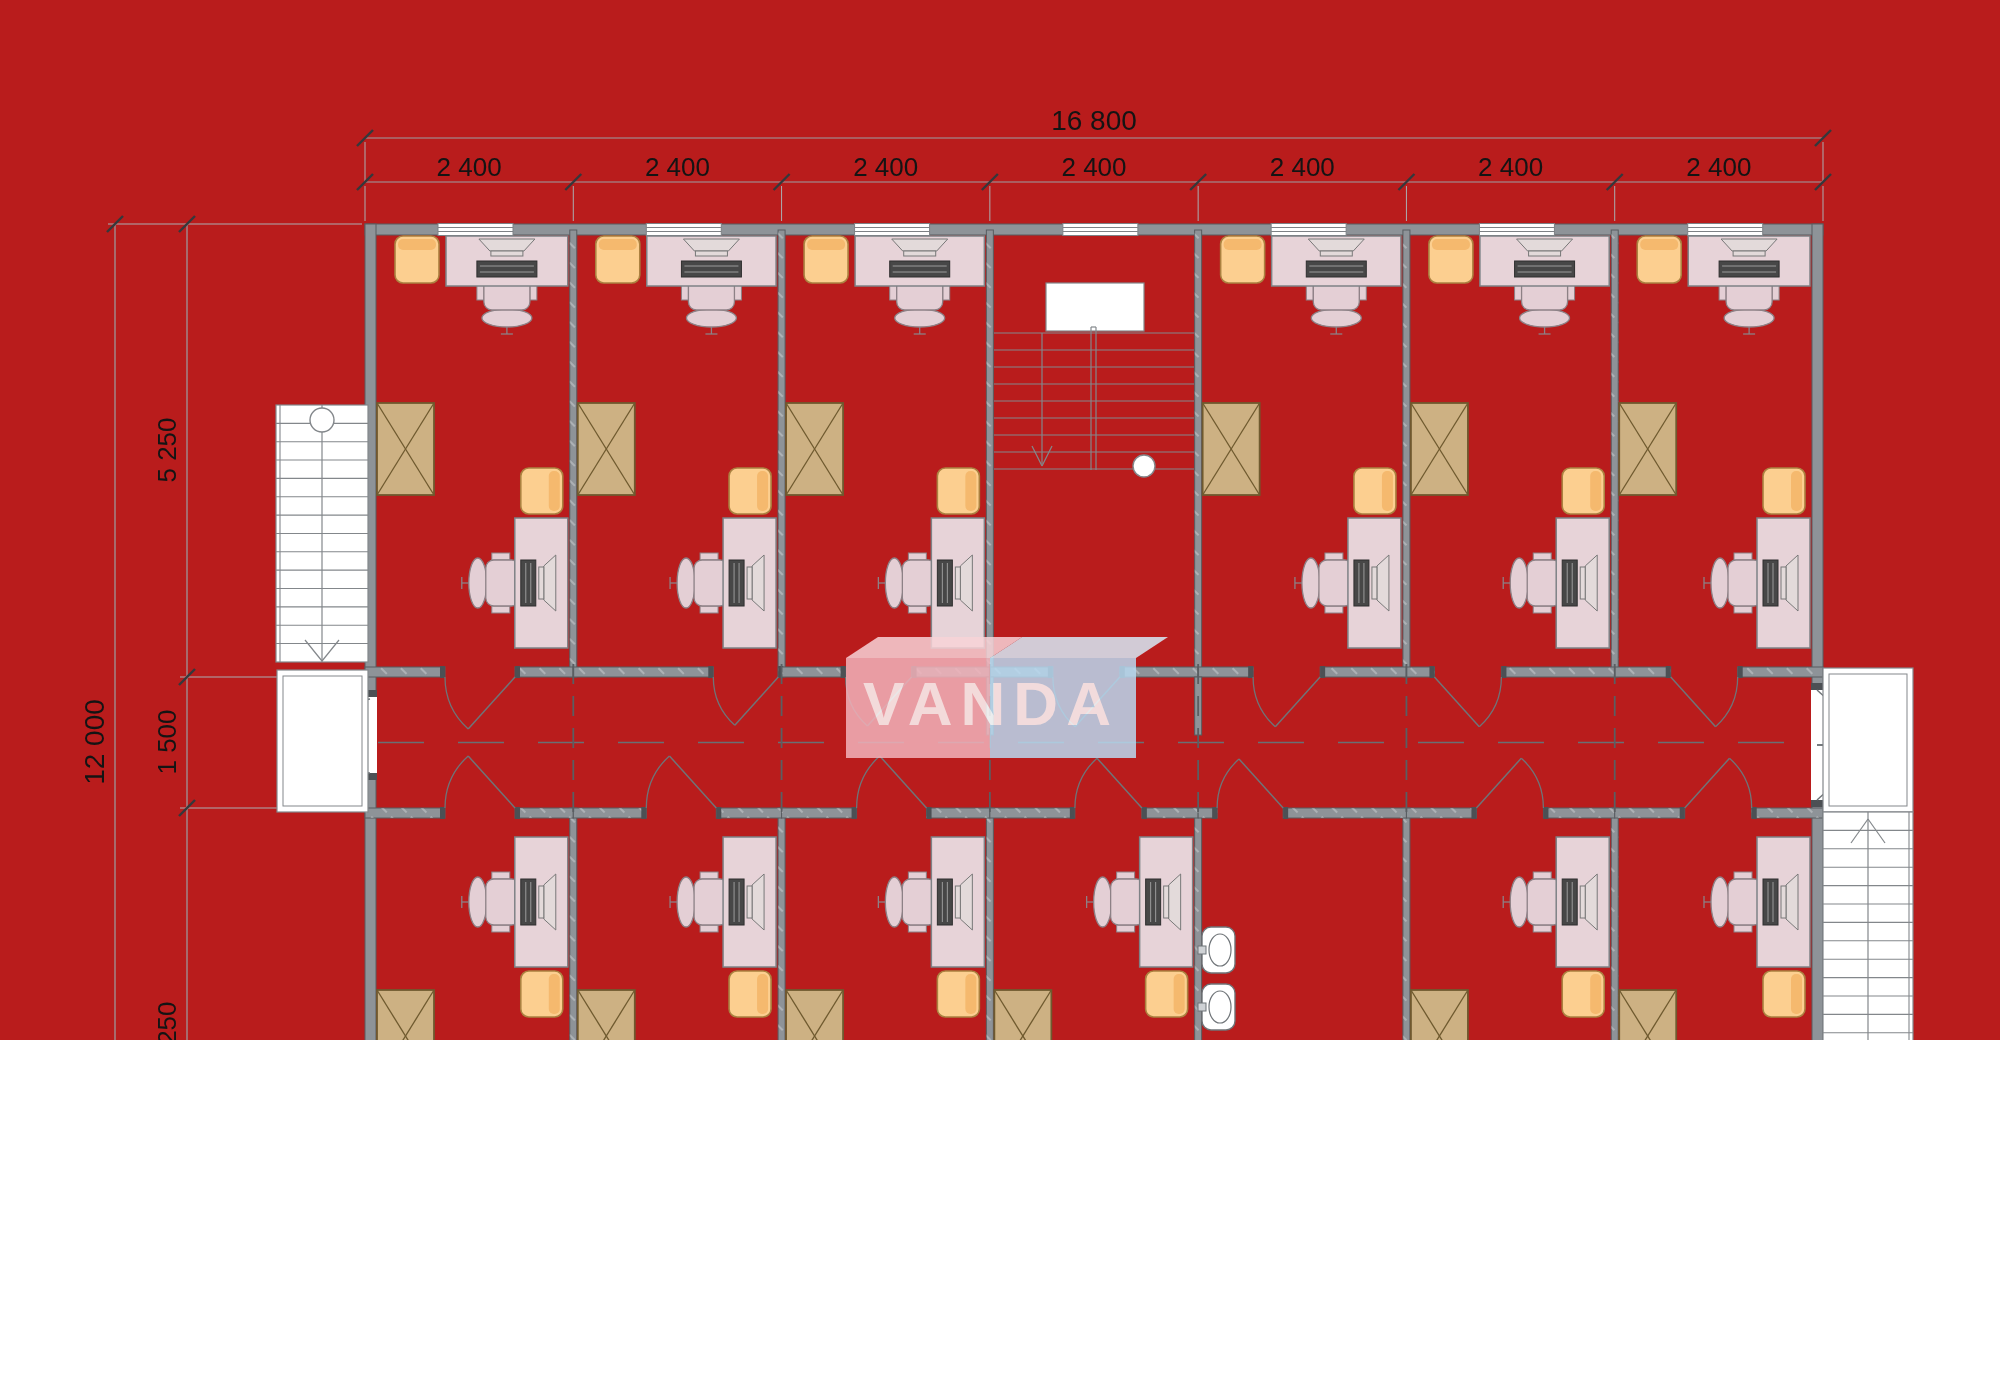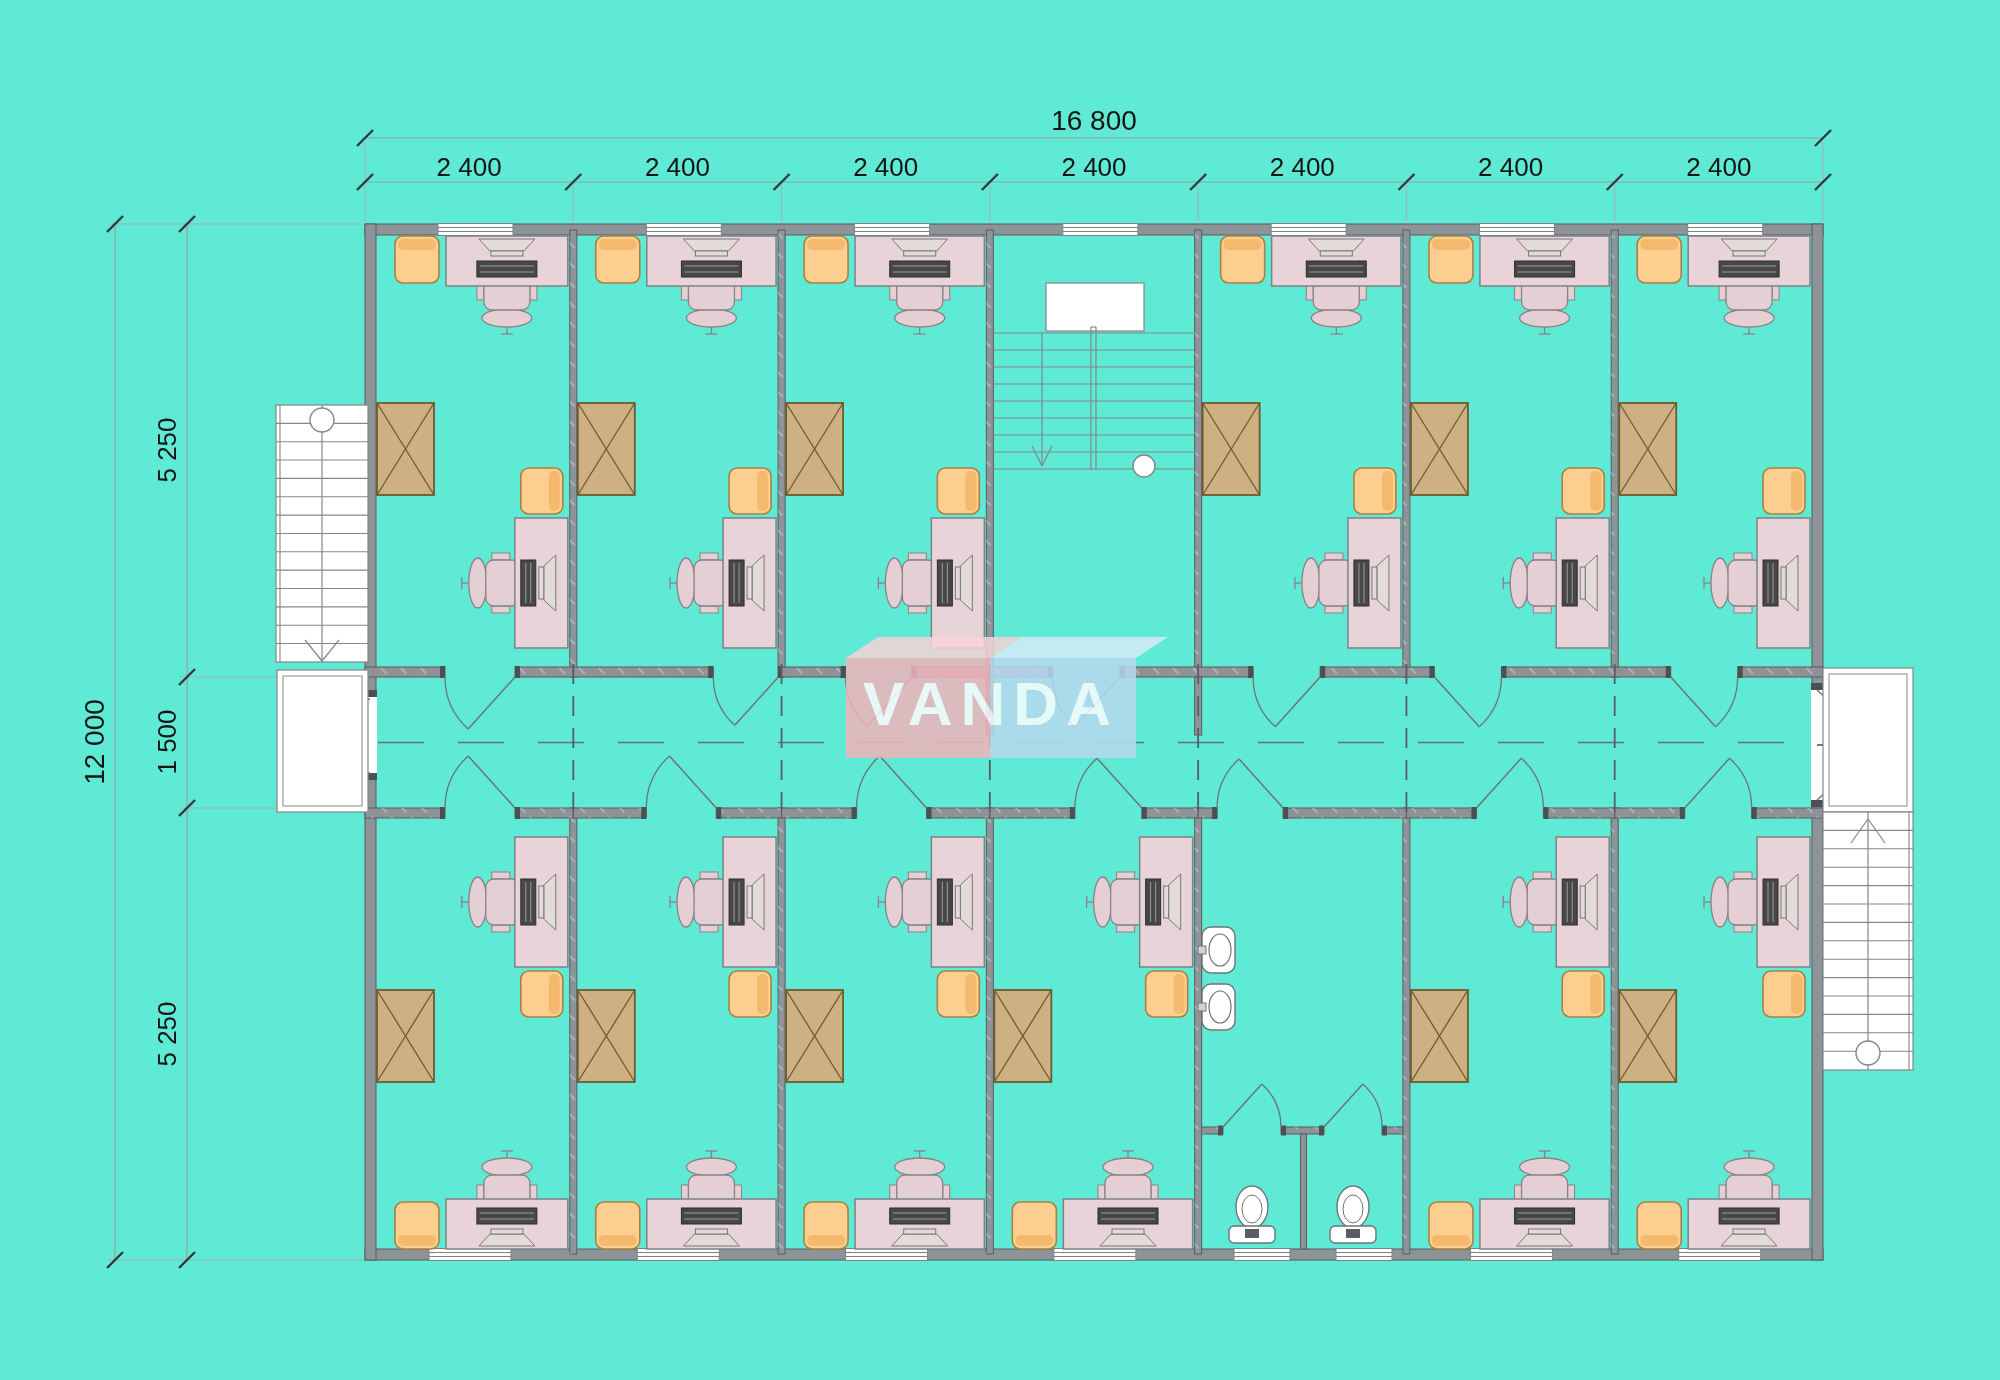--- a/index.html
+++ b/index.html
@@ -1,16 +1,16 @@
 <!DOCTYPE html>
 <html><head>
 <meta charset="utf-8">
 <style>
   html,body{margin:0;padding:0;background:#ffffff;}
-  .page{position:relative;width:2000px;height:1380px;background:#5eead4;overflow:hidden;}
+  .page{position:relative;width:2000px;height:1040px;background:#b91c1c;overflow:hidden;}
   svg{position:absolute;left:0;top:0;}
   text{font-family:"Liberation Sans", sans-serif;}
 </style>
 </head>
 <body>
 
 <div class="page">
   <svg id="plan" viewBox="0 0 2000 1380" width="2000" height="1380">
     <defs>
       <pattern id="hatch" width="14" height="14" patternUnits="userSpaceOnUse" patternTransform="rotate(45)">

